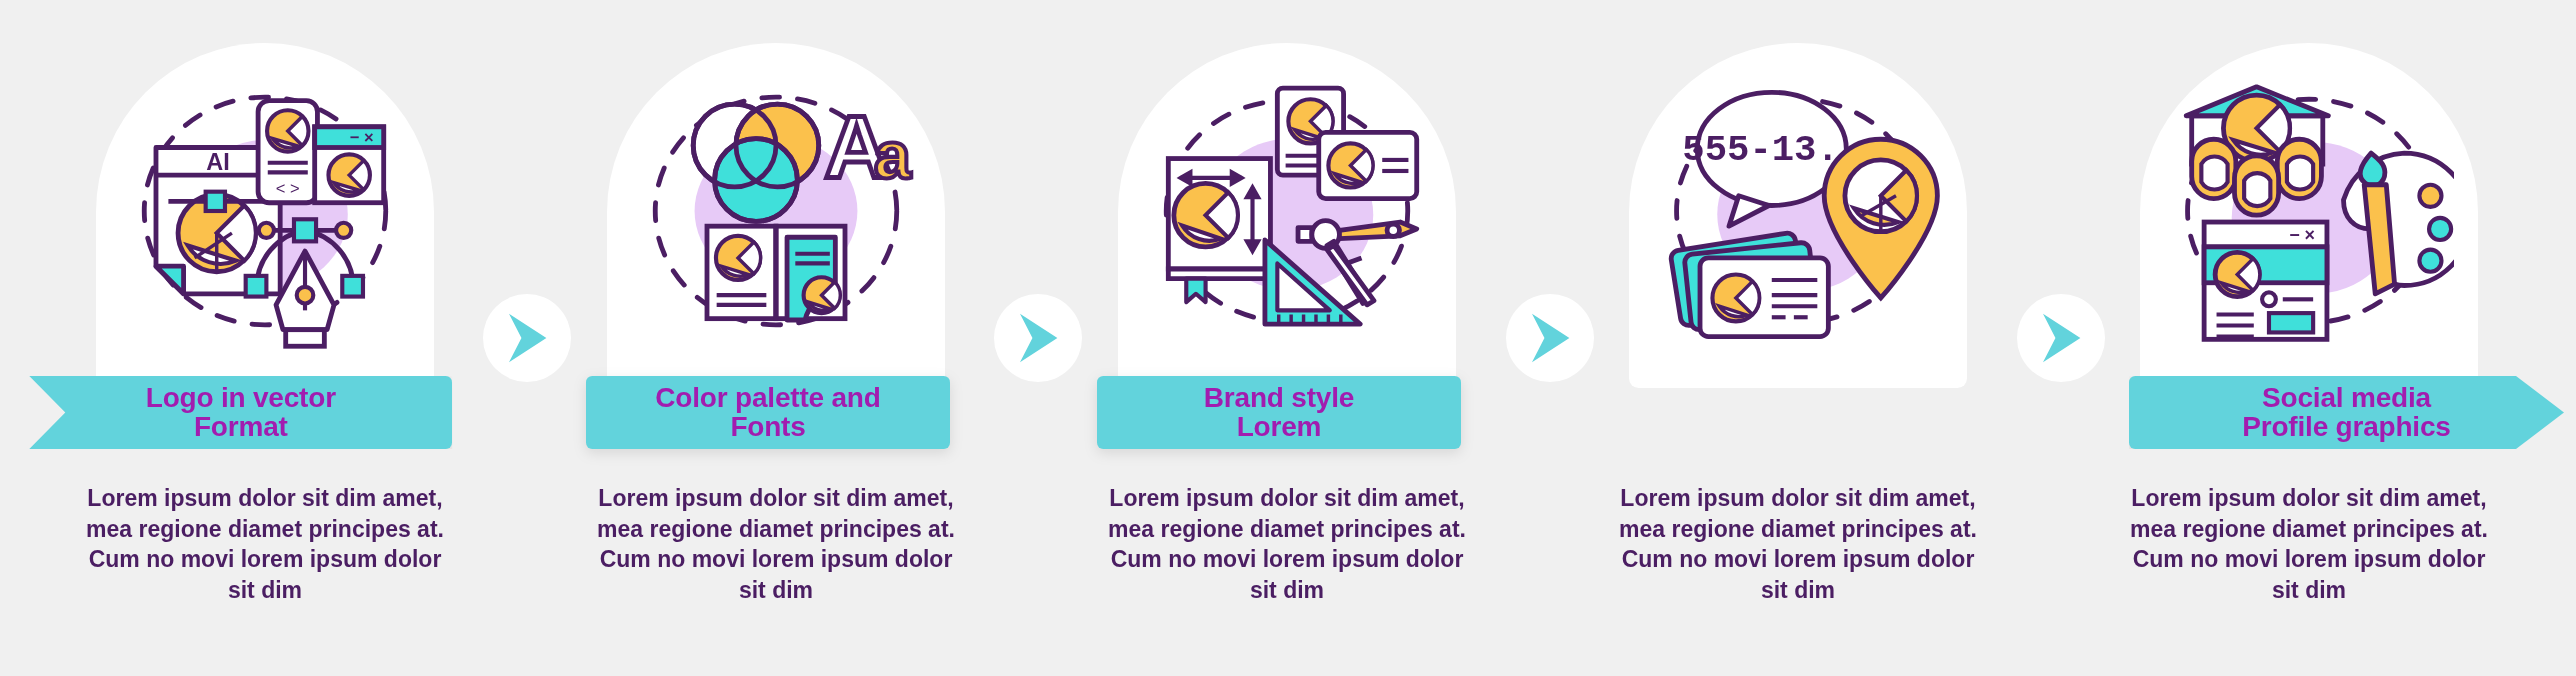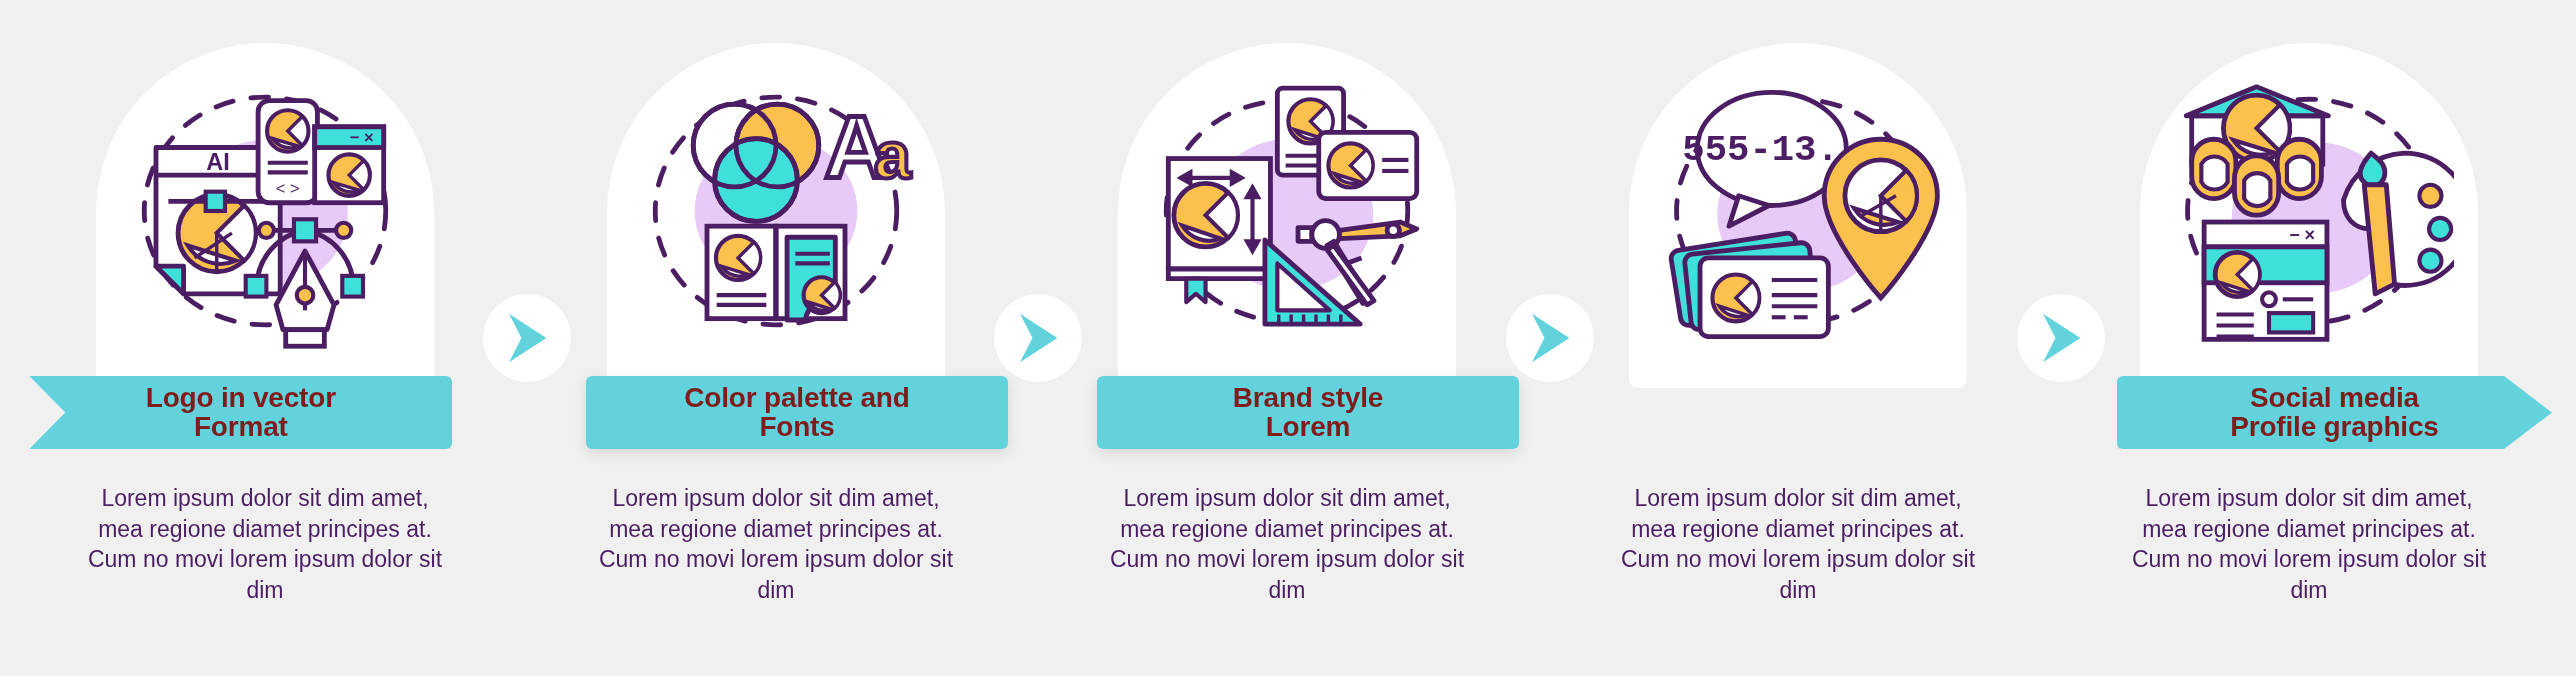--- a/index.html
+++ b/index.html
@@ -56,60 +56,61 @@
     position: absolute;
     top: 376px;
     height: 73px;
     background: #62d3dc;
     display: flex;
     align-items: center;
     justify-content: center;
     filter: drop-shadow(0 4.8px 6.2px rgba(0,0,0,0.10));
   }
   .ribbon-label {
-    color: #7f1d1d;
+    color: #a21caf;
     font-size: 28px;
     font-weight: bold;
     line-height: 1.02;
     text-align: center;
     letter-spacing: -0.2px;
     padding: 0 12.4px;
     white-space: pre-line;
   }
   
   .ribbon.plain {
     left: 54px;
-    width: 422px;
+    width: 364px;
     border-radius: 6.2px;
   }
   
   .ribbon.notch-left {
     left: 8.3px;
     width: 423px;
     border-radius: 0 6.2px 6.2px 0;
     clip-path: polygon(0 0, 100% 0, 100% 100%, 0 100%, 36px 50%);
   }
   
   .ribbon.arrow-right {
-    left: 52px;
+    left: 64px;
     width: 435px;
     border-radius: 6.2px 0 0 6.2px;
     clip-path: polygon(0 0, 387px 0, 100% 50%, 387px 100%, 0 100%);
   }
 
   
   .desc {
     position: absolute;
     top: 483px;
     left: 61px;
     width: 366px;
     color: #4b1e63;
     font-size: 23px;
     line-height: 1.33;
     text-align: center;
+    font-weight: bold;
   }
 
   
   .connector {
     position: absolute;
     top: 294px;
     width: 88px;
     height: 88px;
     border-radius: 50%;
     background: #ffffff;

